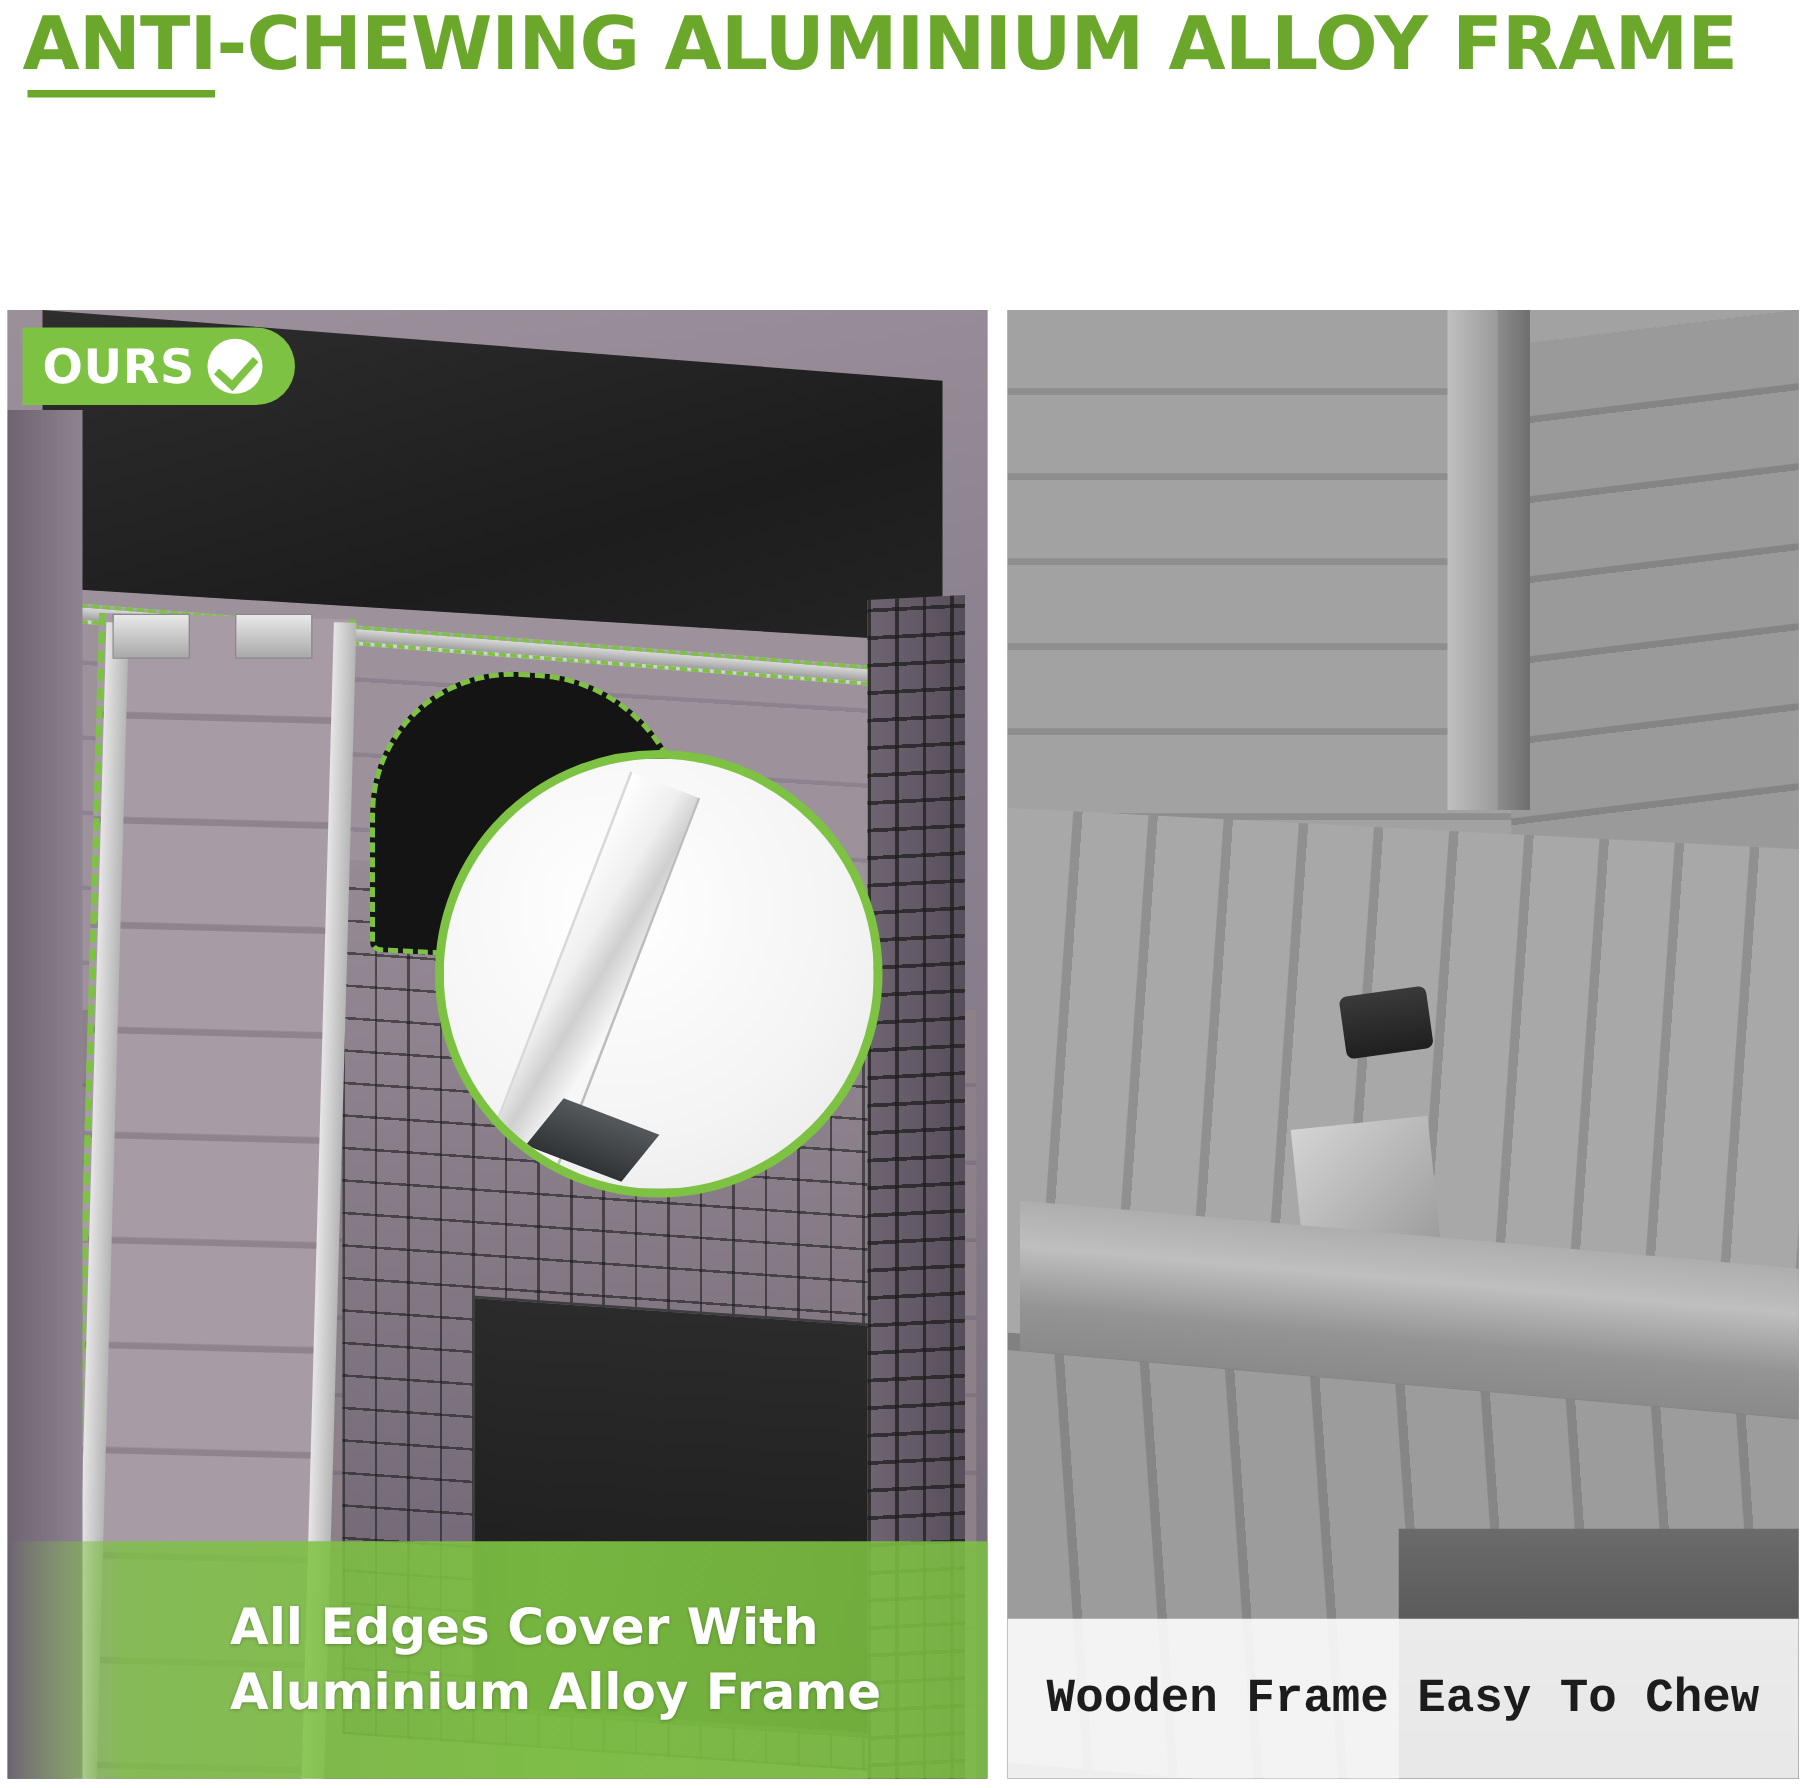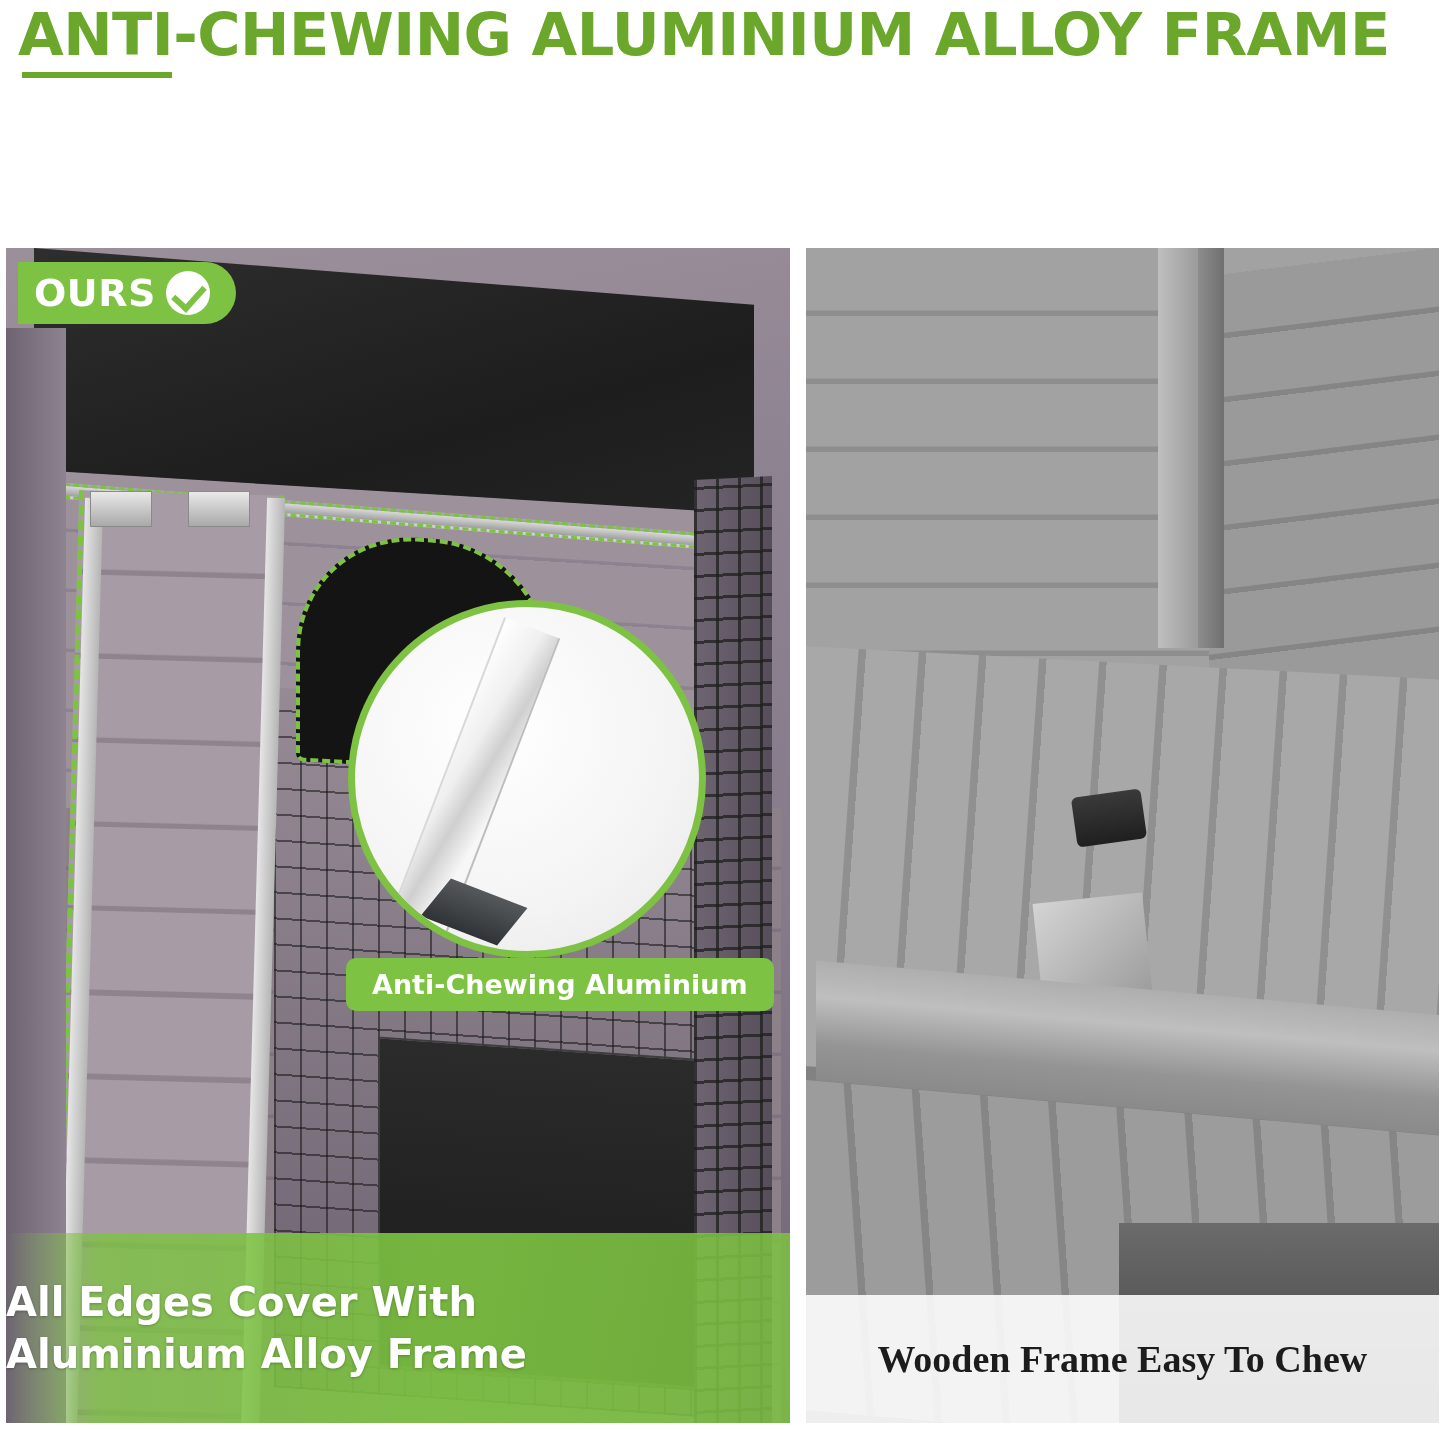--- a/index.html
+++ b/index.html
@@ -206,20 +206,21 @@
     font-size: 27px; font-weight: bold;
     font-family: "DejaVu Sans", sans-serif;
     padding: 11px 26px;
     border-radius: 10px;
   }
 
   .caption-left {
     position: absolute; left: 0; bottom: 0; width: 100%; height: 190px;
     background: linear-gradient(90deg, rgba(125,194,66,0.0) 0%, rgba(125,194,66,0.80) 12%, rgba(125,194,66,0.92) 55%, rgba(125,194,66,0.85) 100%);
     display: flex; flex-direction: column; justify-content: center;
+    padding-left: 178px;
   }
   .caption-left div {
     color: #ffffff; font-size: 40px; line-height: 52px; font-weight: bold;
     font-family: "DejaVu Sans", sans-serif;
     text-shadow: 0 1px 3px rgba(0,0,0,.25);
   }
 
   
   .ph-right {
     position: absolute; inset: 0;
@@ -273,21 +274,21 @@
     background: linear-gradient(140deg,#d4d4d4,#9a9a9a);
     transform: rotate(-6deg);
   }
   .caption-right {
     position: absolute; left: 0; bottom: 0; width: 100%; height: 128px;
     background: rgba(255,255,255,0.88);
     display: flex; align-items: center; justify-content: center;
   }
   .caption-right div {
     color: #1c1c1c; font-size: 38px; font-weight: bold;
-    font-family: Liberation Serif, serif;
+    font-family: Liberation Mono, monospace;
   }
 </style>
 </head>
 <body>
 
 <div class="page">
 
   <div class="headline">ANTI-CHEWING ALUMINIUM ALLOY FRAME</div>
   <div class="headline-rule"></div>
 
@@ -314,21 +315,20 @@
       <div class="ours-badge">
         <span class="ours-text">OURS</span>
         <span class="ours-check"></span>
       </div>
 
       <div class="magnifier">
         <div class="alu-bar"></div>
         <div class="alu-cap"></div>
       </div>
 
-      <div class="alu-label">Anti-Chewing Aluminium</div>
 
       <div class="caption-left">
         <div>All Edges Cover With</div>
         <div>Aluminium Alloy Frame</div>
       </div>
     </div>
 
     <div class="panel panel-right">
       <div class="ph-right">
         <div class="r-wall-back"></div>

